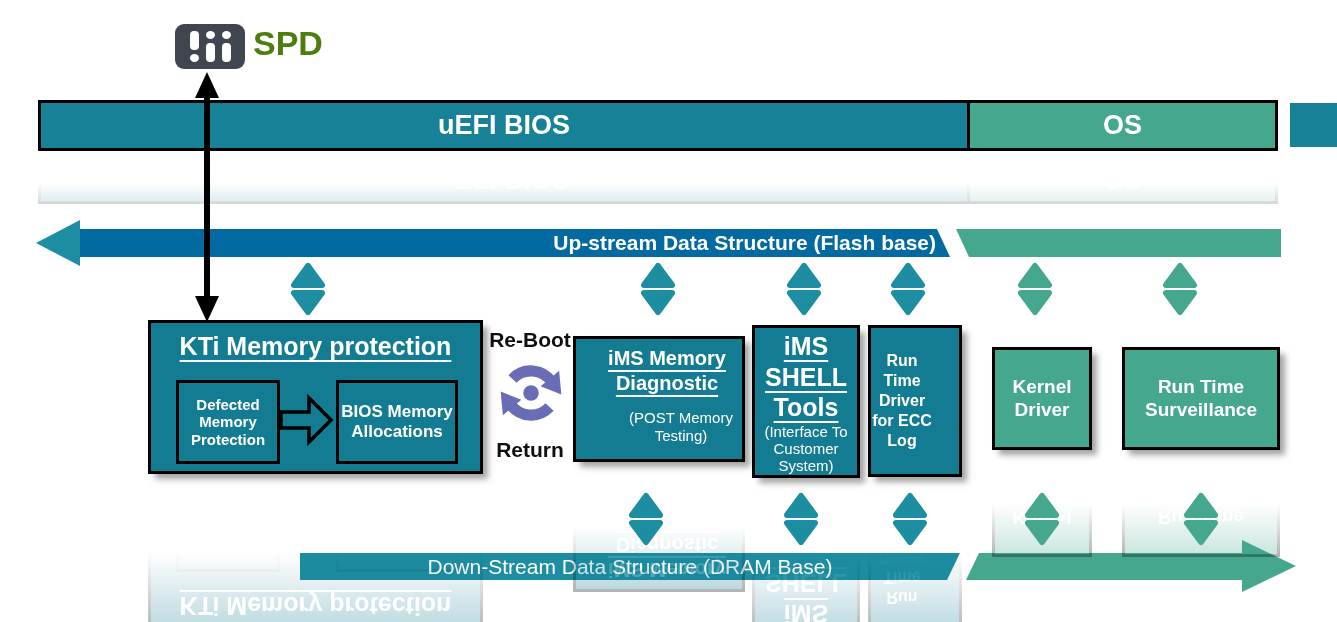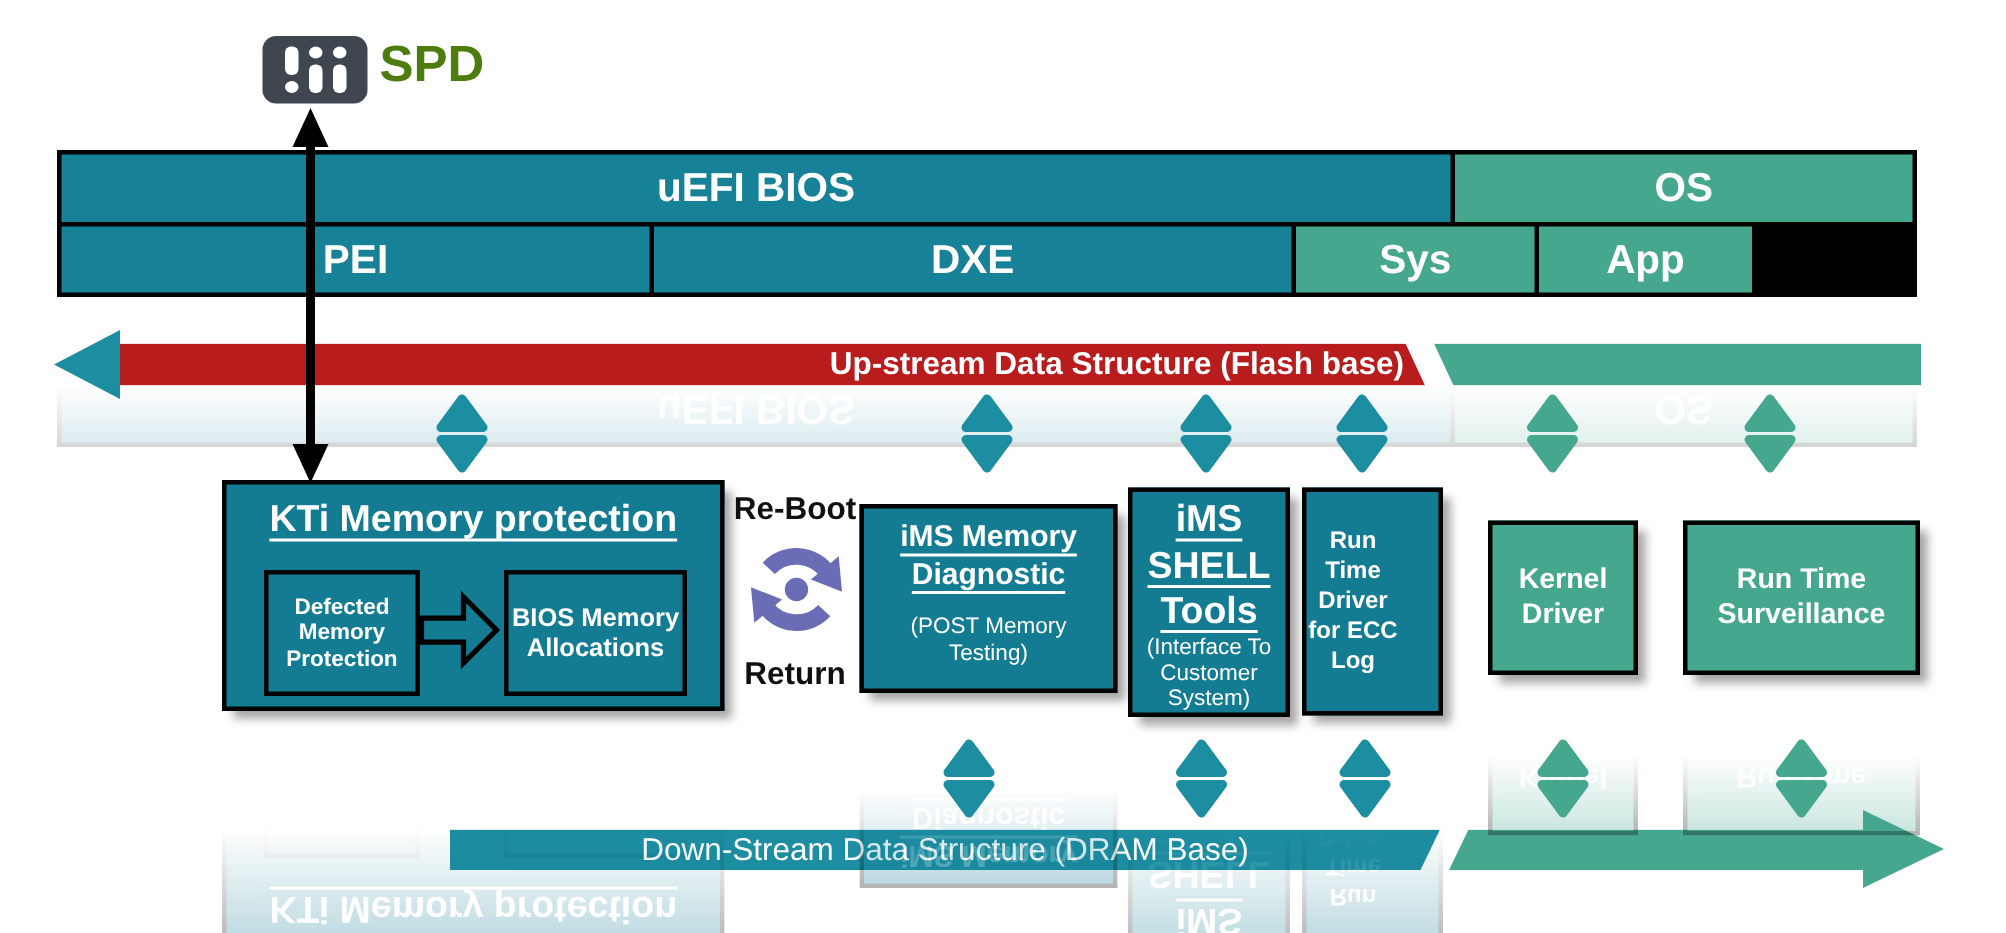--- a/index.html
+++ b/index.html
@@ -21,34 +21,34 @@
 
   
   .varrow{position:absolute;left:195px;top:72px;width:24px;height:250px;z-index:7;}
   .varrow .vline{position:absolute;left:9px;top:18px;width:6px;height:214px;background:#000;}
   .varrow .vhead{position:absolute;left:0;width:0;height:0;border-left:12px solid transparent;border-right:12px solid transparent;}
   .varrow .vhead.up{top:0;border-bottom:26px solid #000;}
   .varrow .vhead.down{bottom:0;border-top:26px solid #000;}
 
   
   .bars{position:absolute;left:38px;top:100px;width:1240px;background:#000;padding:3px;
-    box-sizing:border-box;display:flex;flex-direction:column;gap:3px;z-index:2;
+    box-sizing:border-box;display:flex;gap:15px;z-index:2;
     -webkit-box-reflect: below 2px linear-gradient(rgba(0,0,0,0.16), transparent 42%);}
   .brow{display:flex;gap:3px;}
   .cell{display:flex;align-items:center;justify-content:center;color:#fff;font-weight:bold;font-size:27px;}
   .cell.teal{background:#178198;}
   .cell.green{background:#46a78f;}
   .r1 .cell{height:45px;}
   .r2 .cell{height:44px;}
 
   
   .stream-up{position:absolute;left:36px;top:220px;width:1250px;height:46px;z-index:1;}
   .su-head{position:absolute;left:0;top:0;width:0;height:0;
     border-top:23px solid transparent;border-bottom:23px solid transparent;border-right:44px solid #1d8da1;}
-  .su-teal{position:absolute;left:44px;top:9px;width:870px;height:28px;background:#b91c1c;
+  .su-teal{position:absolute;left:44px;top:9px;width:870px;height:28px;background:#0369a1;
     clip-path:polygon(0 0, calc(100% - 13px) 0, 100% 100%, 0 100%);
     display:flex;align-items:center;justify-content:flex-end;}
   .su-teal span{color:#fff;font-weight:bold;font-size:21px;padding-right:14px;white-space:nowrap;}
   .su-green{position:absolute;left:920px;top:9px;width:325px;height:28px;background:#46a78f;
     clip-path:polygon(0 0, 100% 0, 100% 100%, 13px 100%);}
 
   .stream-down{position:absolute;left:300px;top:538px;width:1005px;height:56px;z-index:1;}
   .sd-teal{position:absolute;left:0;top:15px;width:660px;height:27px;background:#1d8da1;
     clip-path:polygon(0 0, 100% 0, calc(100% - 13px) 100%, 0 100%);
     display:flex;align-items:center;justify-content:center;}
@@ -80,21 +80,21 @@
   .kti-in1{left:25px;top:57px;width:104px;height:84px;font-size:15px;}
   .kti-in2{left:185px;top:57px;width:122px;height:84px;font-size:17px;}
   .kti-arrow{position:absolute;left:127px;top:69px;}
 
   .reboot-top{position:absolute;left:484px;top:328px;width:92px;text-align:center;
     font-size:21px;font-weight:bold;color:#101010;z-index:3;}
   .reboot-icon{position:absolute;left:494px;top:356px;z-index:3;}
   .reboot-bottom{position:absolute;left:484px;top:438px;width:92px;text-align:center;
     font-size:21px;font-weight:bold;color:#101010;z-index:3;}
 
-  .diag{left:573px;top:336px;width:172px;height:126px;display:flex;flex-direction:column;align-items:center;}
+  .diag{left:573px;top:336px;width:172px;height:126px;display:flex;flex-direction:column;align-items:flex-end;}
   .diag-title{margin-top:7px;width:150px;text-align:center;font-size:20px;font-weight:bold;line-height:1.25;}
   .diag-sub{margin-top:13px;width:122px;text-align:center;font-size:15px;line-height:1.2;}
 
   .shell{left:752px;top:325px;width:108px;height:153px;display:flex;flex-direction:column;align-items:center;}
   .shell-title{margin-top:3px;width:84px;text-align:center;font-size:25px;font-weight:bold;line-height:1.22;}
   .shell-sub{width:86px;text-align:center;font-size:15px;line-height:1.15;}
 
   .ecc{left:868px;top:325px;width:94px;height:152px;display:flex;align-items:center;justify-content:flex-start;}
   .ecc-title{width:62px;text-align:center;font-size:16px;font-weight:bold;line-height:1.25;}
 

